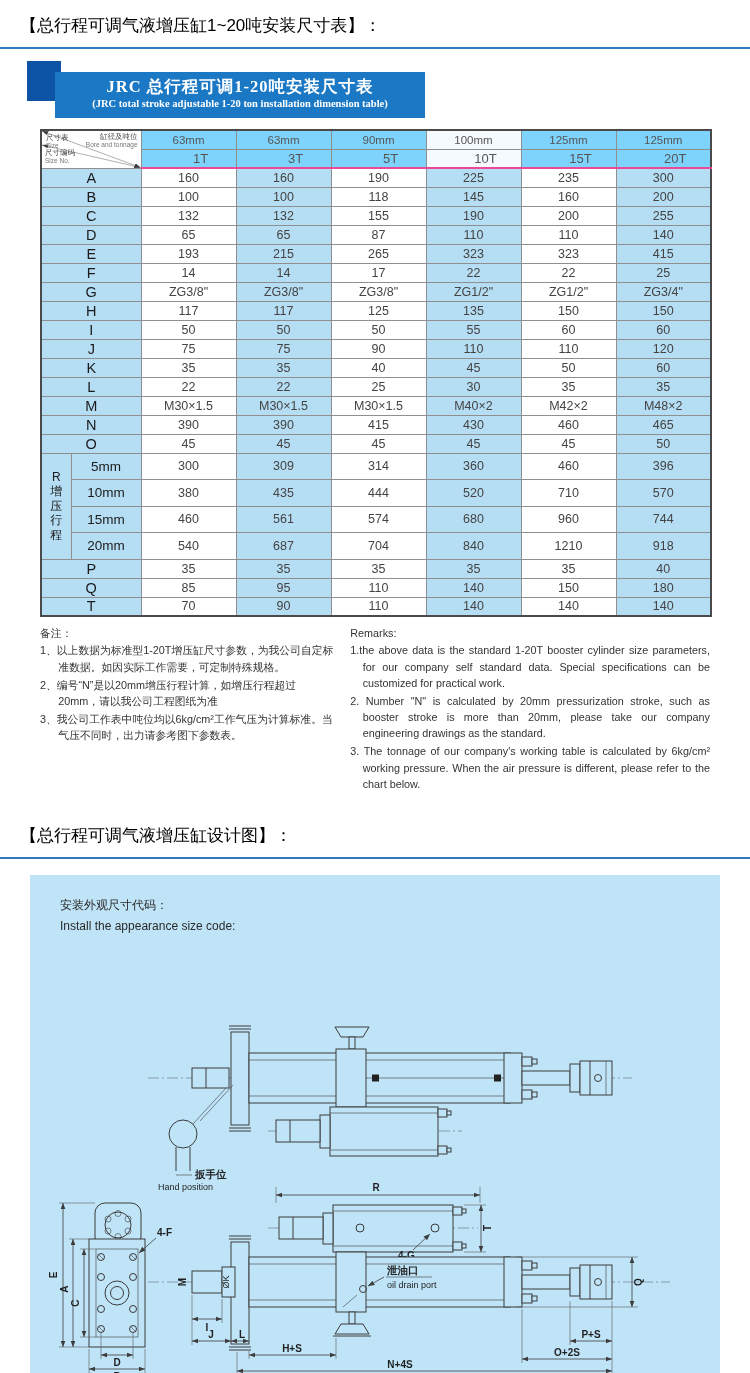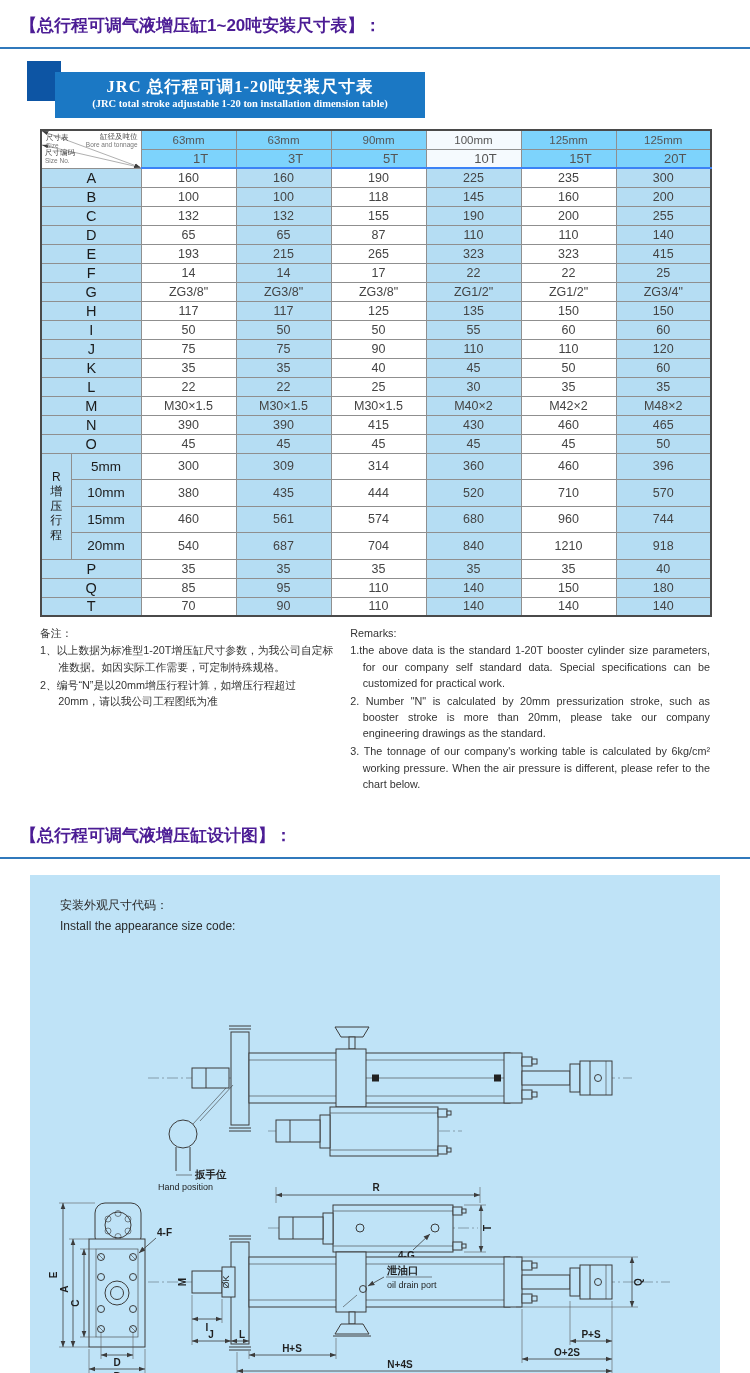--- a/index.html
+++ b/index.html
@@ -6,22 +6,22 @@
   html,body { background:#ffffff; }
   body {
     width: 750px;
     font-family: "Liberation Sans", "DejaVu Sans", sans-serif;
     color:#333;
   }
   
   .sec-title {
     padding: 14px 20px 0 20px;
     font-size: 17px;
-    font-weight: bold;
-    color: #4c1d95;
+    font-weight: normal;
+    color: #000000;
   }
   .rule {
     margin-top: 10px;
     border: none;
     border-top: 2px solid #3079bc;
     width: 100%;
   }
   
   .banner-wrap { position: relative; height: 60px; margin-top: 12px; }
   .banner-square {
@@ -51,21 +51,21 @@
   td.corner { background:#fff; position: relative; padding:0; }
   td.corner svg.diag { position:absolute; left:0; top:0; width:100%; height:100%; }
   td.corner .cz { position:absolute; font-size:7.5px; color:#444; line-height:8px; text-align:left; }
   td.corner .cz .en { font-size:6.5px; color:#777; }
   .c-tl { top:3px; left:4px; }
   .c-tr { top:2px; right:3px; text-align:right !important; }
   .c-bl { bottom:3px; left:3px; }
   td.hc { background:#7dd3fc; font-size:11.5px; color:#555; height:23px; }
   td.hc.big { font-size:13px; }
   td.hc.lt { background:#f5fafe; }
-  tr.tonrow td { border-bottom: 2px solid #3b82f6; padding-left: 24px; }
+  tr.tonrow td { border-bottom: 2px solid #ec4899; padding-left: 24px; }
   td.lab { background:#b5ddf3; font-size:14.5px; color:#1b1b1b; }
   td.lab.sub { font-size:13.5px; }
   td.lab.rgroup { padding:0; }
   .vtext { width:15px; margin:16px auto; word-break:break-all; line-height:1.22; font-size:12px;text-align:center; }
   td.val { background:#fff; font-size:12.5px; color:#444; }
   td.val.blue { background:#b5ddf3; }
   
   .remarks { display:flex; gap:16px; margin:8px 40px 0 40px; font-size:10.8px; color:#333; line-height:1.5; }
   .rk-cn { width:45%; }
   .rk-en { width:55%; }
@@ -350,20 +350,21 @@
         <td class="val blue">140</td>
       </tr>
     </tbody>
 </table>
 
 <div class="remarks">
   <div class="rk-cn">
     <div class="rk-title">备注：</div>
     <div class="rk-item">1、以上数据为标准型1-20T增压缸尺寸参数，为我公司自定标准数据。如因实际工作需要，可定制特殊规格。</div>
     <div class="rk-item">2、编号“N”是以20mm增压行程计算，如增压行程超过20mm，请以我公司工程图纸为准</div>
+    <div class="rk-item">3、我公司工作表中吨位均以6kg/cm²工作气压为计算标准。当气压不同时，出力请参考图下参数表。</div>
   </div>
   <div class="rk-en">
     <div class="rk-title">Remarks:</div>
     <div class="rk-item">1.the above data is the standard 1-20T booster cylinder size parameters, for our company self standard data. Special specifications can be customized for practical work.</div>
     <div class="rk-item">2. Number "N" is calculated by 20mm pressurization stroke, such as booster stroke is more than 20mm, please take our company engineering drawings as the standard.</div>
     <div class="rk-item">3. The tonnage of our company's working table is calculated by 6kg/cm² working pressure. When the air pressure is different, please refer to the chart below.</div>
   </div>
 </div>
 
 <div class="sec-title sec2">【总行程可调气液增压缸设计图】：</div>

